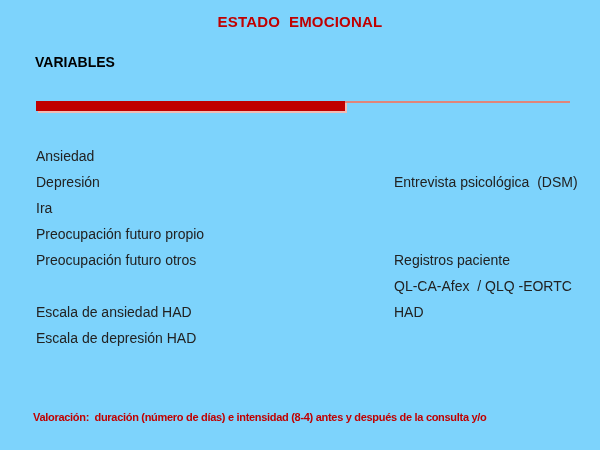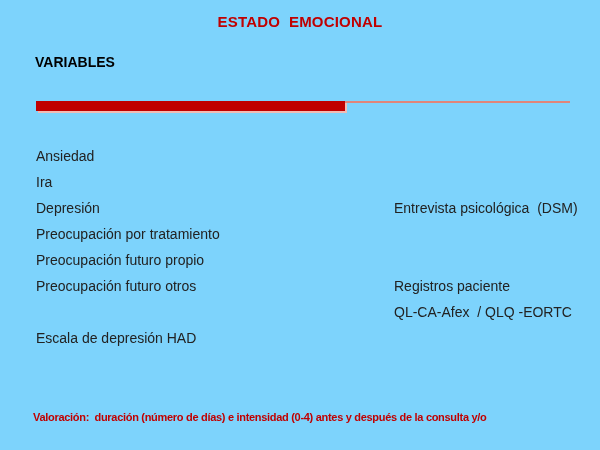--- a/index.html
+++ b/index.html
@@ -99,47 +99,47 @@
 
   <div class="divider-bar"></div>
   <div class="divider-line"></div>
 
   <div class="rows">
     <div class="row">
       <span class="cell variable">Ansiedad</span>
       <span class="cell method"></span>
     </div>
     <div class="row">
-      <span class="cell variable">Ira</span>
-      <span class="cell method"></span>
-    </div>
-    <div class="row">
       <span class="cell variable">Depresión</span>
       <span class="cell method">Entrevista psicológica  (DSM)</span>
     </div>
     <div class="row">
-      <span class="cell variable">Preocupación por tratamiento</span>
+      <span class="cell variable">Ira</span>
       <span class="cell method"></span>
     </div>
     <div class="row">
       <span class="cell variable">Preocupación futuro propio</span>
       <span class="cell method"></span>
     </div>
     <div class="row">
       <span class="cell variable">Preocupación futuro otros</span>
       <span class="cell method">Registros paciente</span>
     </div>
     <div class="row">
       <span class="cell method">QL-CA-Afex  / QLQ -EORTC</span>
     </div>
     <div class="row">
+      <span class="cell variable">Escala de ansiedad HAD</span>
+      <span class="cell method">HAD</span>
+    </div>
+    <div class="row">
       <span class="cell variable">Escala de depresión HAD</span>
       <span class="cell method"></span>
     </div>
   </div>
 
   <div class="footnote">
-    <div class="fl">Valoración:  duración (número de días) e intensidad (0-4) antes y después de la consulta y/o</div>
+    <div class="fl">Valoración:  duración (número de días) e intensidad (8-4) antes y después de la consulta y/o</div>
     
     
   </div>
 
 </div>
 
 </body></html>

